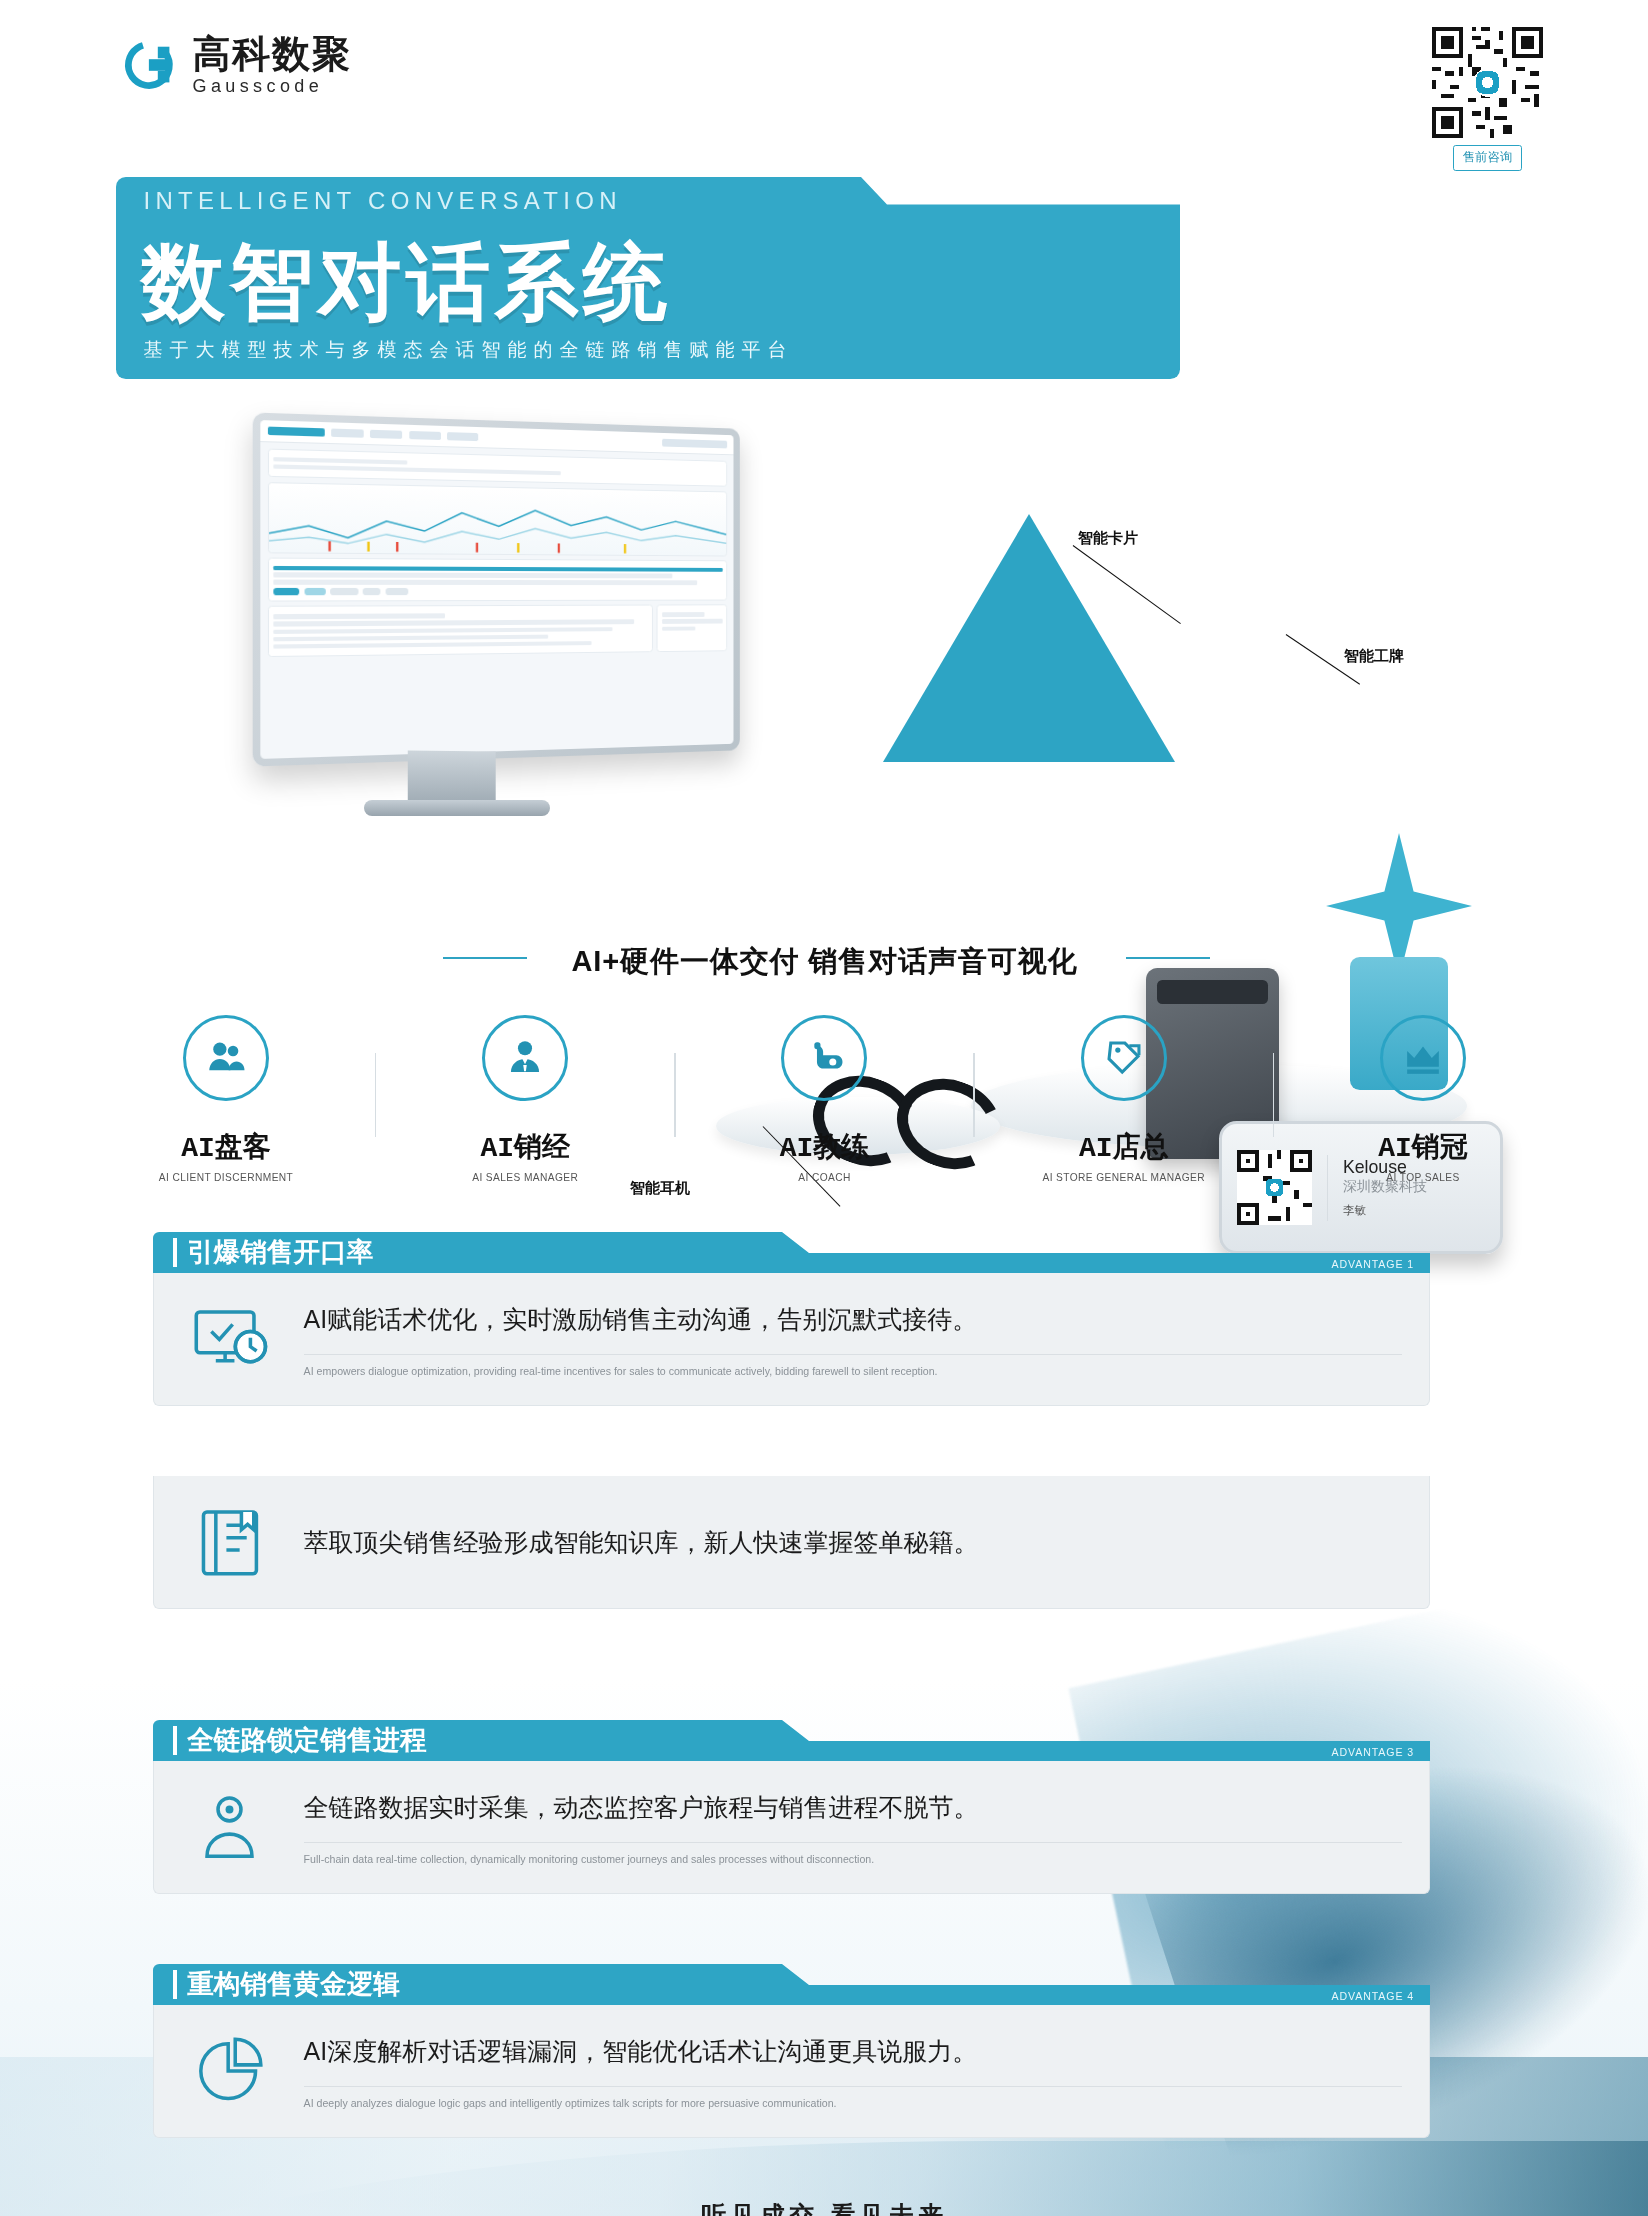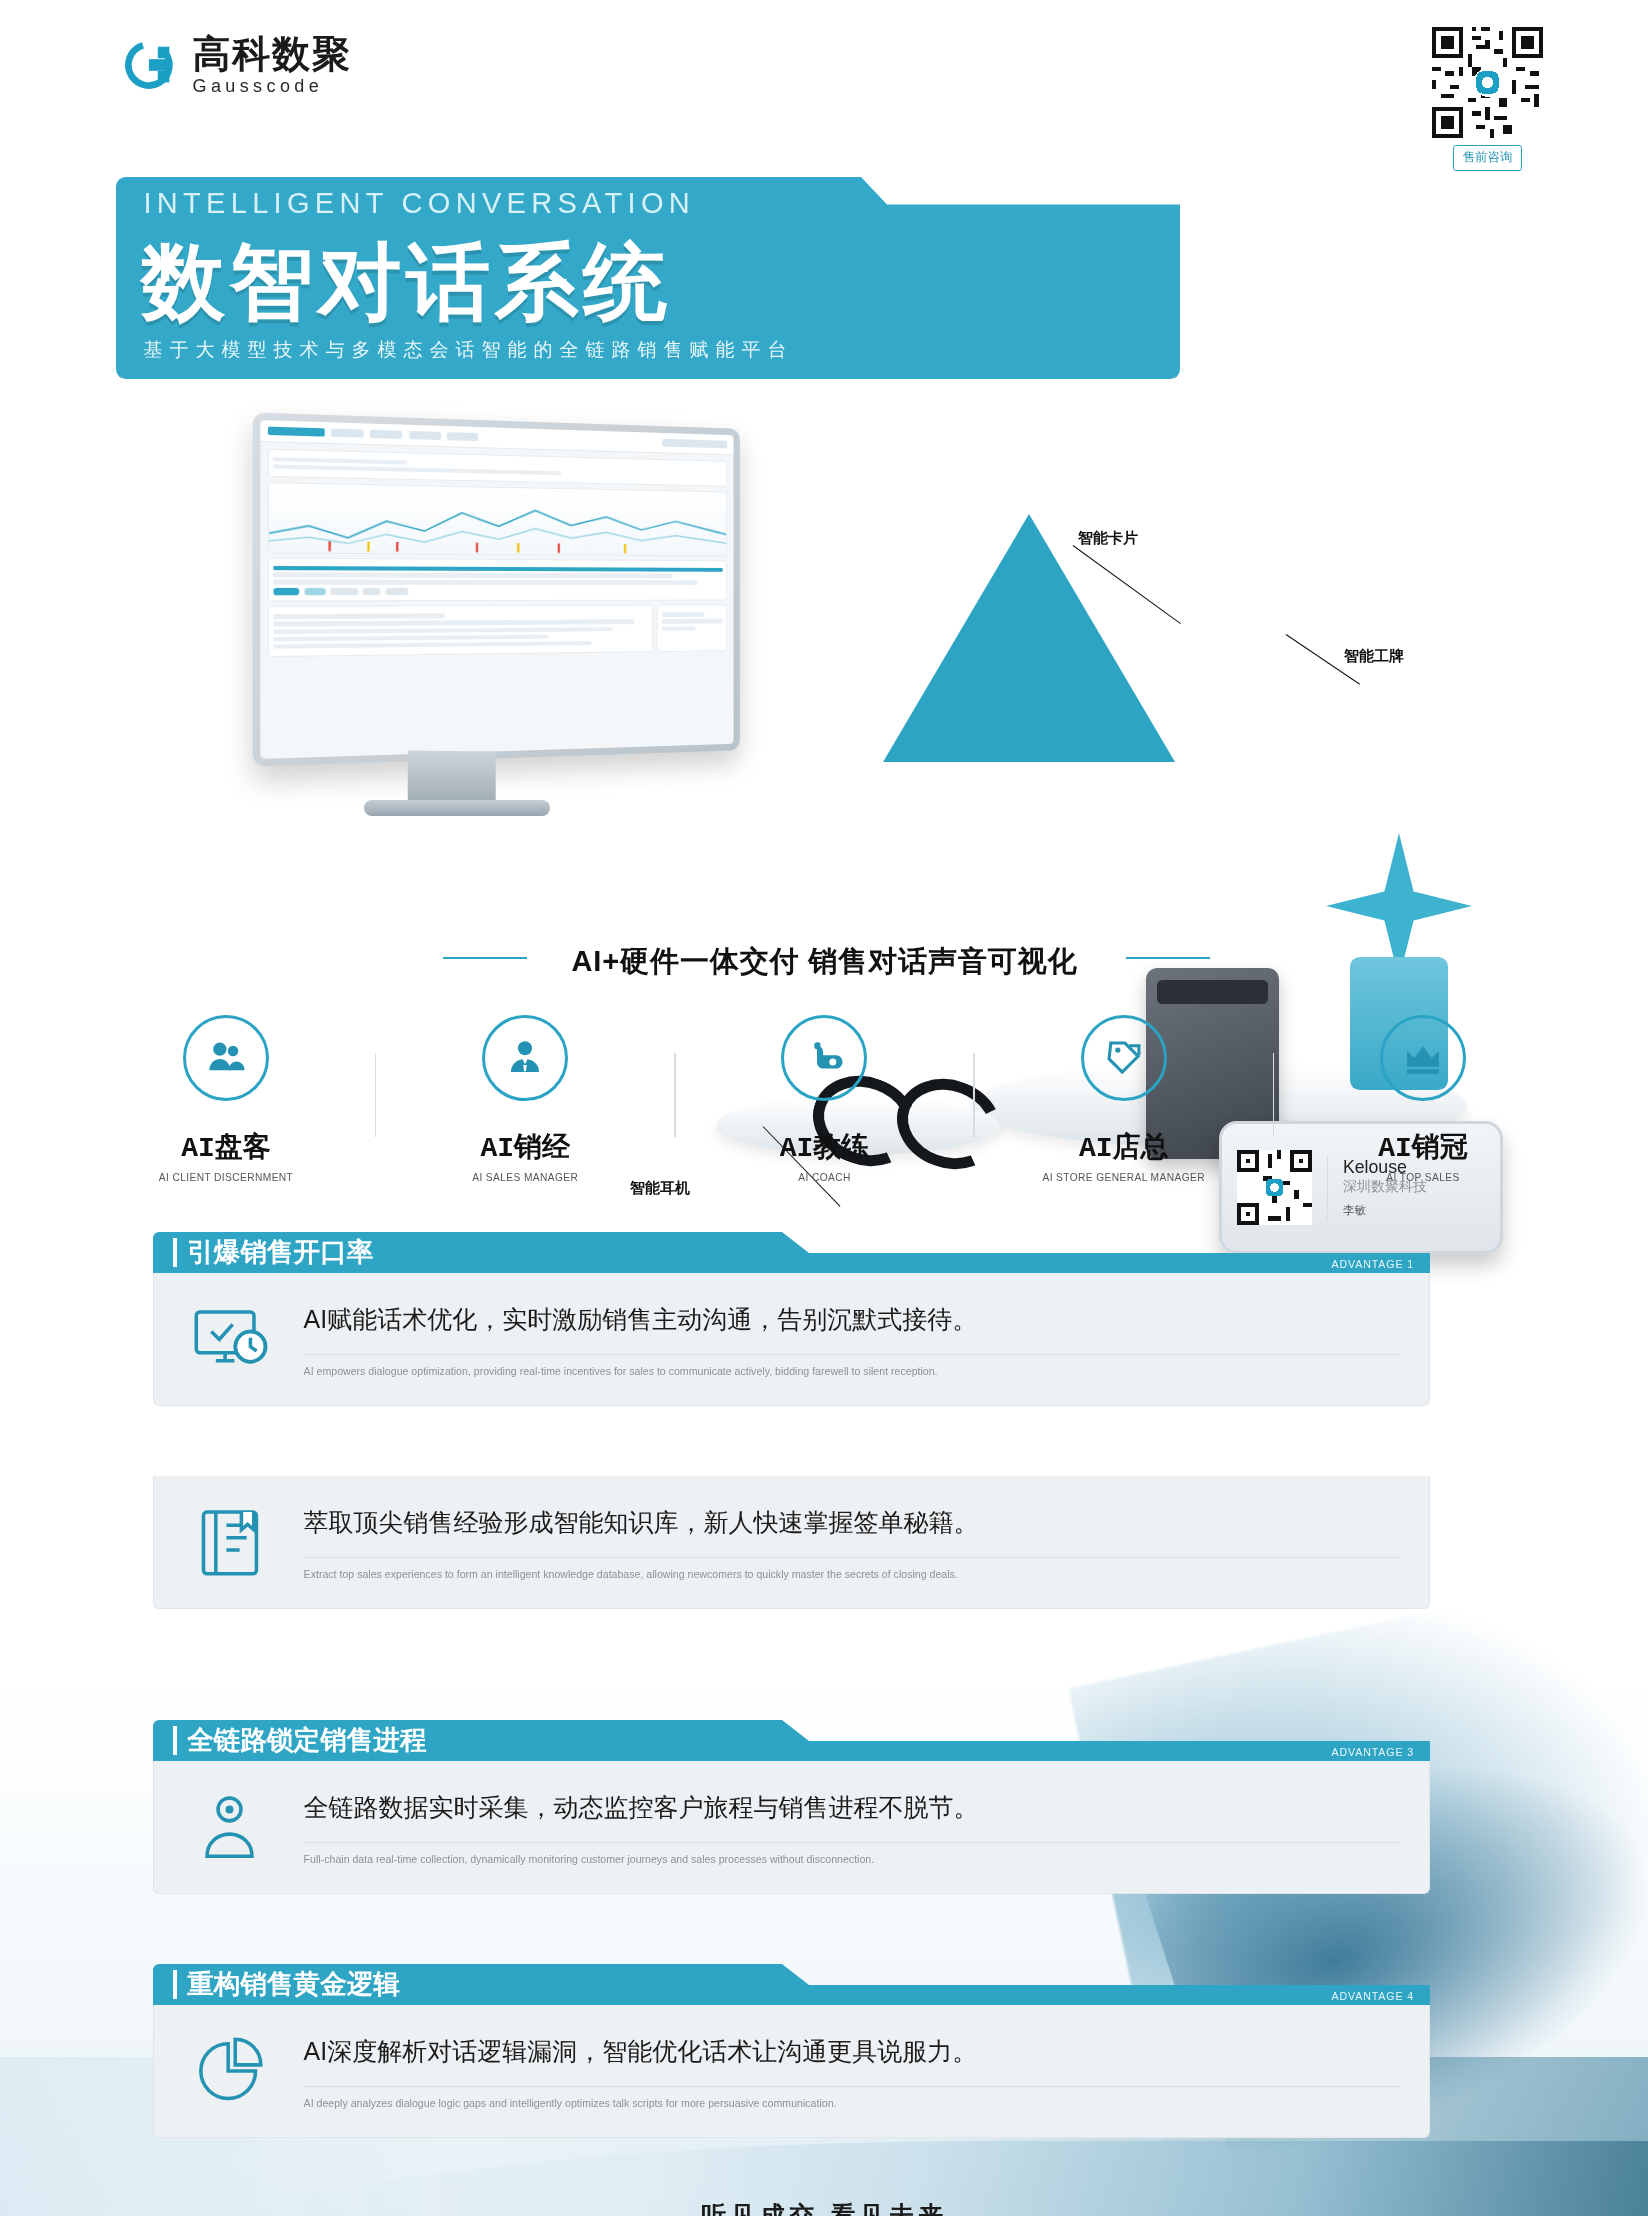--- a/index.html
+++ b/index.html
@@ -40,21 +40,21 @@
   .qr-top{position:absolute;right:106px;top:26.6px;width:111px;text-align:center;}
   .qr-box{width:111px;height:111px;background:#fff;position:relative;}
   .qr-cap{margin-top:7px;display:inline-block;border:0.9px solid #2aa3c4;color:#2392b3;
           font-size:12.4px;padding:3.5px 8.9px;border-radius:2.7px;background:#fff;}
 
   
   .title-wrap{position:absolute;left:116px;top:177px;width:1064px;height:217px;}
   .title-plate{position:absolute;left:0;top:0;width:1064px;height:202px;
       background:#33a8c8;border-radius:9.8px;
       clip-path:polygon(0 0, 745px 0, 771px 27.5px, 1064px 27.5px, 1064px 202px, 0 202px);}
-  .title-en{position:absolute;left:27.5px;top:9.8px;color:#d8f1f8;font-size:29px;letter-spacing:5.3px;}
+  .title-en{position:absolute;left:27.5px;top:9.8px;color:#d8f1f8;font-size:24px;letter-spacing:5.3px;}
   .title-cn{position:absolute;left:25px;top:49px;font-size:84px;font-weight:bold;color:#ffffff;
             letter-spacing:4.4px;text-shadow:0 4.4px 0 rgba(0,0,0,.12);
             font-family:Liberation Sans, sans-serif;text-align:center;}
   .title-sub{position:absolute;left:27.5px;top:160px;color:#eaf8fc;font-size:19px;letter-spacing:7px;}
 
   
   .hero{position:absolute;left:191px;top:412px;width:1268px;height:519px;}
   .monitor{position:absolute;left:71px;top:8.9px;width:501px;height:399px;}
   .mon-frame{position:absolute;left:0;top:0;width:492px;height:337px;border-radius:11.5px;
      background:linear-gradient(135deg,#d7dde2,#b9c3ca);padding:7px;box-sizing:border-box;
@@ -447,21 +447,20 @@
       <div class="adv-icon">
         <svg width="75" height="75" viewBox="0 0 170 170" fill="none" stroke="#2392b3" stroke-width="8">
           <rect x="26" y="16" width="120" height="140" rx="8"></rect>
           <path d="M54 16v140"></path>
           <path d="M78 46h46M78 74h46M78 102h30"></path>
           <path d="M112 16v40l14-12 14 12V16" fill="#fff"></path>
         </svg>
       </div>
       <div class="adv-texts">
         <div class="adv-cn">萃取顶尖销售经验形成智能知识库，新人快速掌握签单秘籍。</div>
-        <div class="adv-en">Extract top sales experiences to form an intelligent knowledge database, allowing newcomers to quickly master the secrets of closing deals.</div>
       </div>
     </div>
   </div>
 
   <div class="adv" style="top:1720px">
     <div class="adv-head">
       <div class="adv-head-title">全链路锁定销售进程</div>
       <div class="adv-head-no">ADVANTAGE 3</div>
     </div>
     <div class="adv-body">

